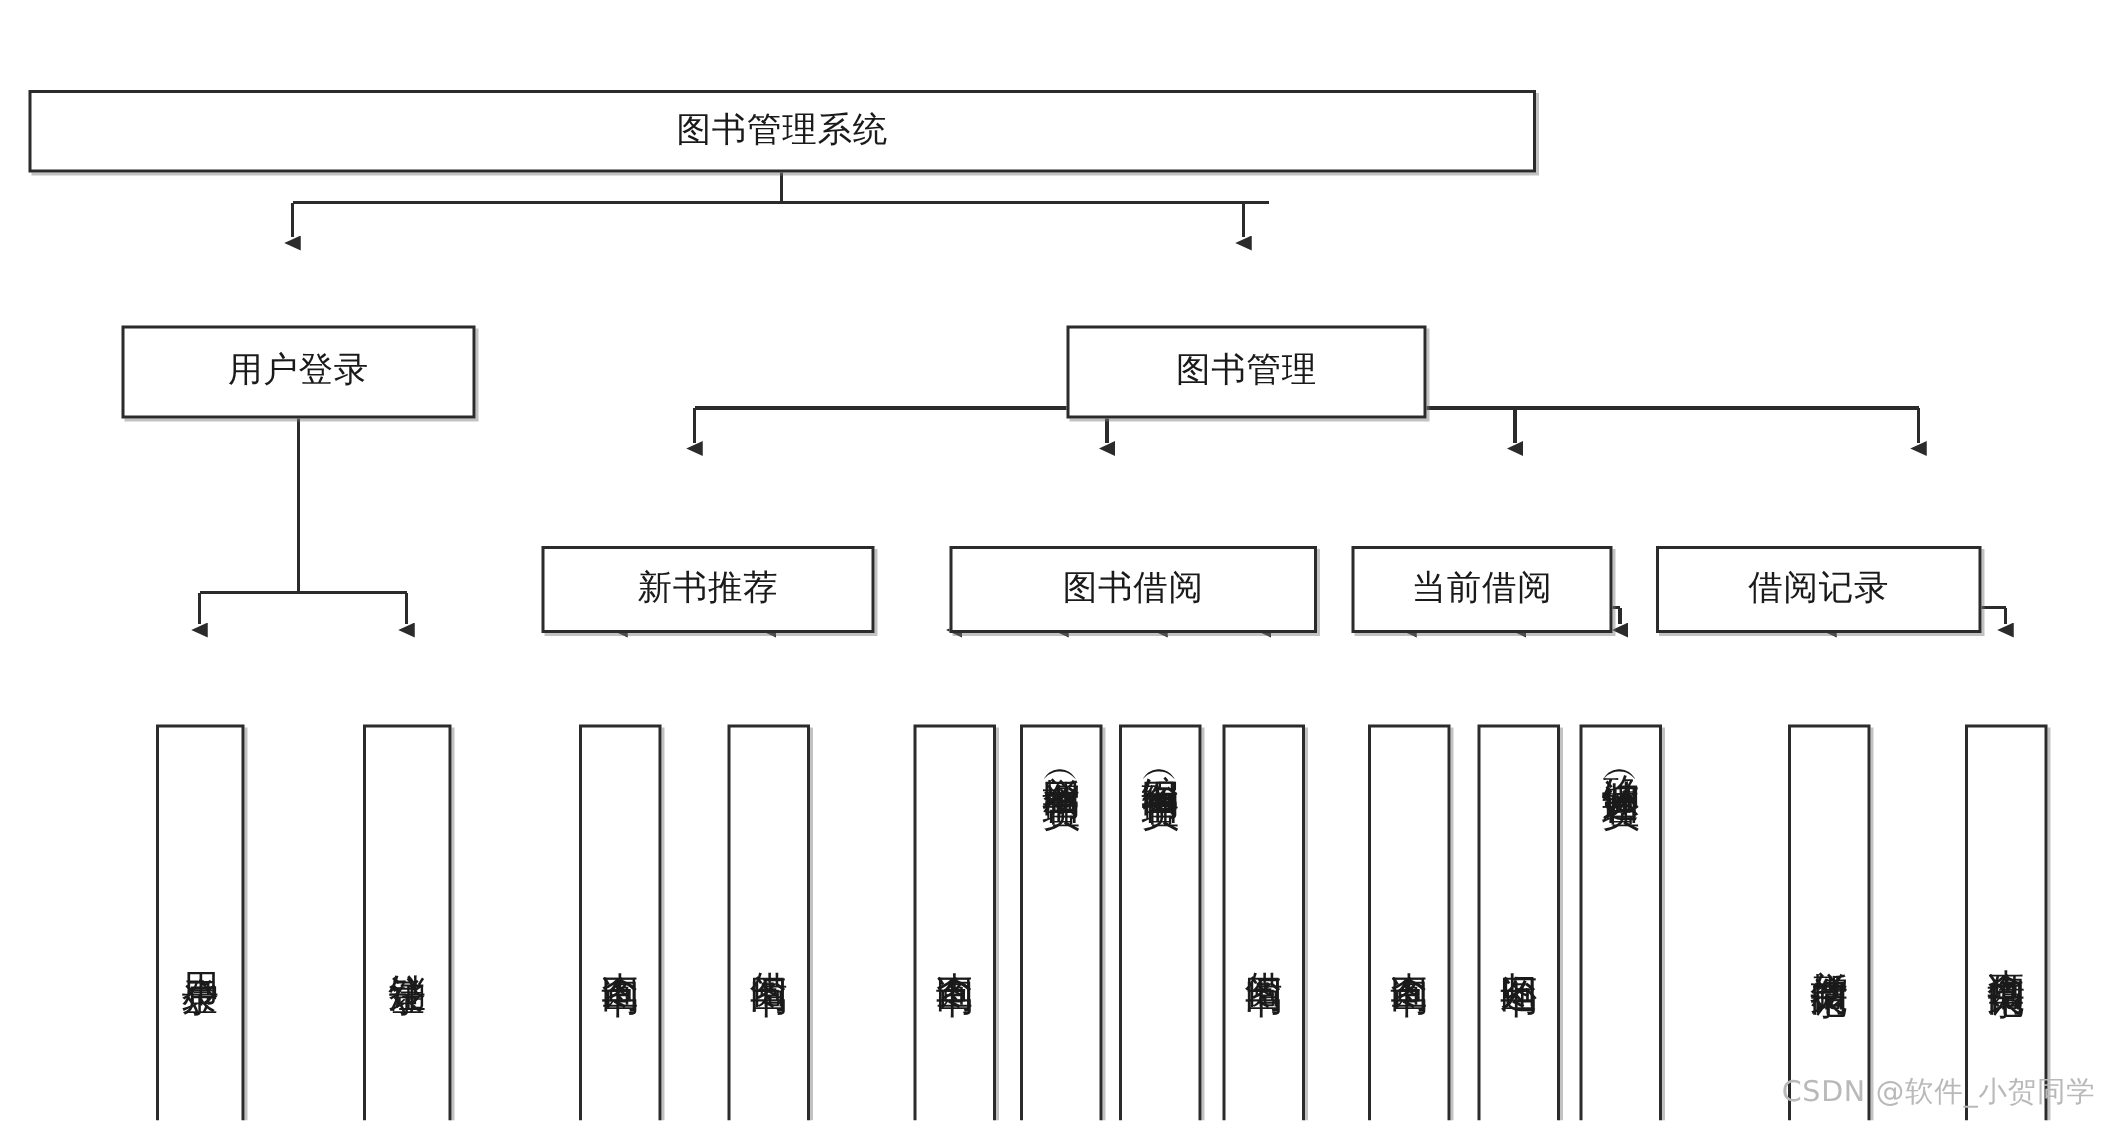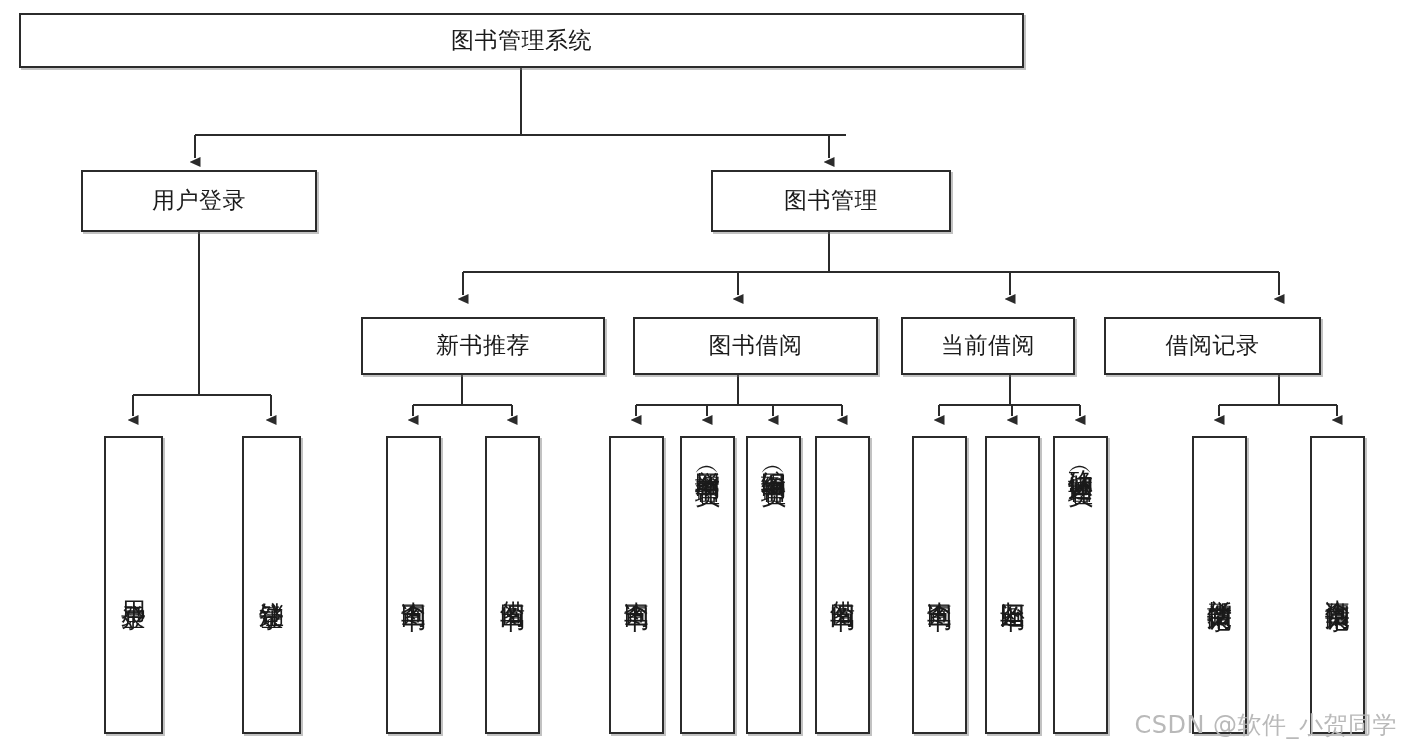--- a/index.html
+++ b/index.html
@@ -27,20 +27,21 @@
   }
   .node {
     position: absolute;
     box-sizing: border-box;
     background: #ffffff;
     border: 2.5px solid #2b2b2b;
     box-shadow: 2px 2px 0 rgba(120,120,120,0.45);
     display: flex;
     align-items: center;
     justify-content: center;
+    margin-top: 47px;
   }
   .node .label {
     color: #1a1a1a;
     line-height: 1.18;
     text-align: center;
     white-space: pre;
   }
   .node.horiz .label {
     font-size: 23px;
     letter-spacing: 0.5px;
@@ -58,21 +59,21 @@
     line-height: 1;
   }
   .node.vert.center-v {
     align-items: center;
     padding-top: 0;
   }
   #watermark {
     position: absolute;
     right: 8px;
     bottom: 6px;
-    font-size: 24px;
+    font-size: 19px;
     color: #b9b9b9;
     letter-spacing: 0.5px;
     white-space: nowrap;
     pointer-events: none;
   }
 </style>
 </head>
 <body>
 
 <div id="canvas">
@@ -131,21 +132,21 @@
     <span class="label">图书管理系统</span>
   </div>
 
   <div class="node horiz" id="n-l2-0" style="left: 81px; top: 170px; width: 236px; height: 62px;">
     <span class="label">用户登录</span>
   </div>
   <div class="node horiz" id="n-l2-1" style="left: 711px; top: 170px; width: 240px; height: 62px;">
     <span class="label">图书管理</span>
   </div>
 
-  <div class="node horiz" id="n-l3-0" style="left: 361px; top: 317px; width: 244px; height: 58px;">
+  <div class="node horiz" id="n-l3-0" style="left: 361px; top: 317px; width: 222px; height: 58px;">
     <span class="label">新书推荐</span>
   </div>
   <div class="node horiz" id="n-l3-1" style="left: 633px; top: 317px; width: 245px; height: 58px;">
     <span class="label">图书借阅</span>
   </div>
   <div class="node horiz" id="n-l3-2" style="left: 901px; top: 317px; width: 174px; height: 58px;">
     <span class="label">当前借阅</span>
   </div>
   <div class="node horiz" id="n-l3-3" style="left: 1104px; top: 317px; width: 217px; height: 58px;">
     <span class="label">借阅记录</span>

